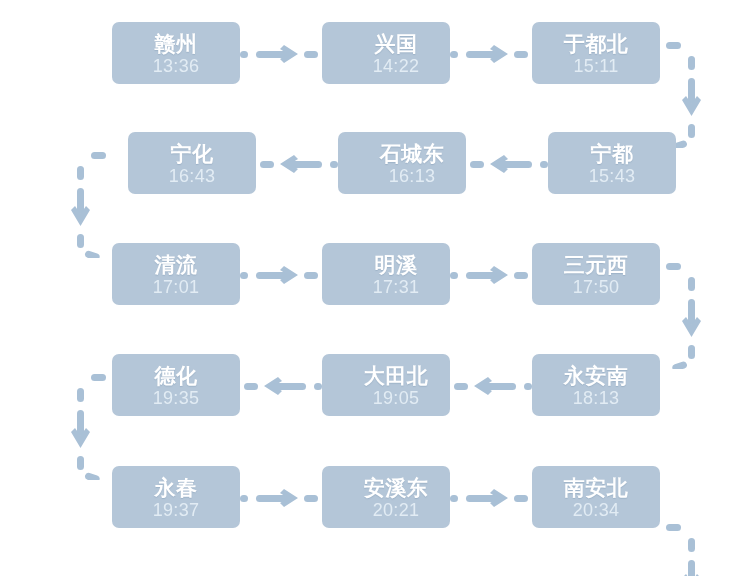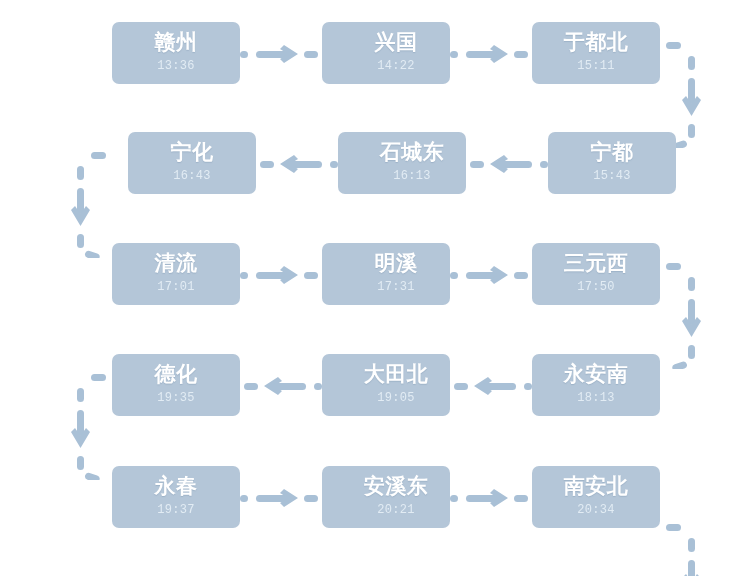--- a/index.html
+++ b/index.html
@@ -16,21 +16,20 @@
   }
   #diagram {
     position: absolute;
     inset: 0;
   }
   .row {
     position: absolute;
     left: 0;
     width: 716px;
     height: 62px;
-    font-family: Liberation Mono, monospace;
   }
   .station {
     position: absolute;
     width: 128px;
     height: 62px;
     border-radius: 7px;
     background: #b4c6d8;
     box-sizing: border-box;
     display: flex;
     flex-direction: column;
@@ -40,21 +39,21 @@
   .station .name {
     color: #ffffff;
     font-size: 21px;
     font-weight: bold;
     line-height: 24px;
     letter-spacing: 0.5px;
     text-shadow: 0 1px 1px rgba(130,155,180,0.45);
   }
   .station .time {
     color: #e2ecf4;
-    font-size: 12px;
+    font-size: 18px;
     line-height: 18px;
     margin-top: 1px;
     letter-spacing: 0.3px;
   }
   .col0 { left: 112px; }
   .col1 { left: 322px; padding-left: 20px; }
   .col2 { left: 532px; }
 
   
   .h-arrow {

